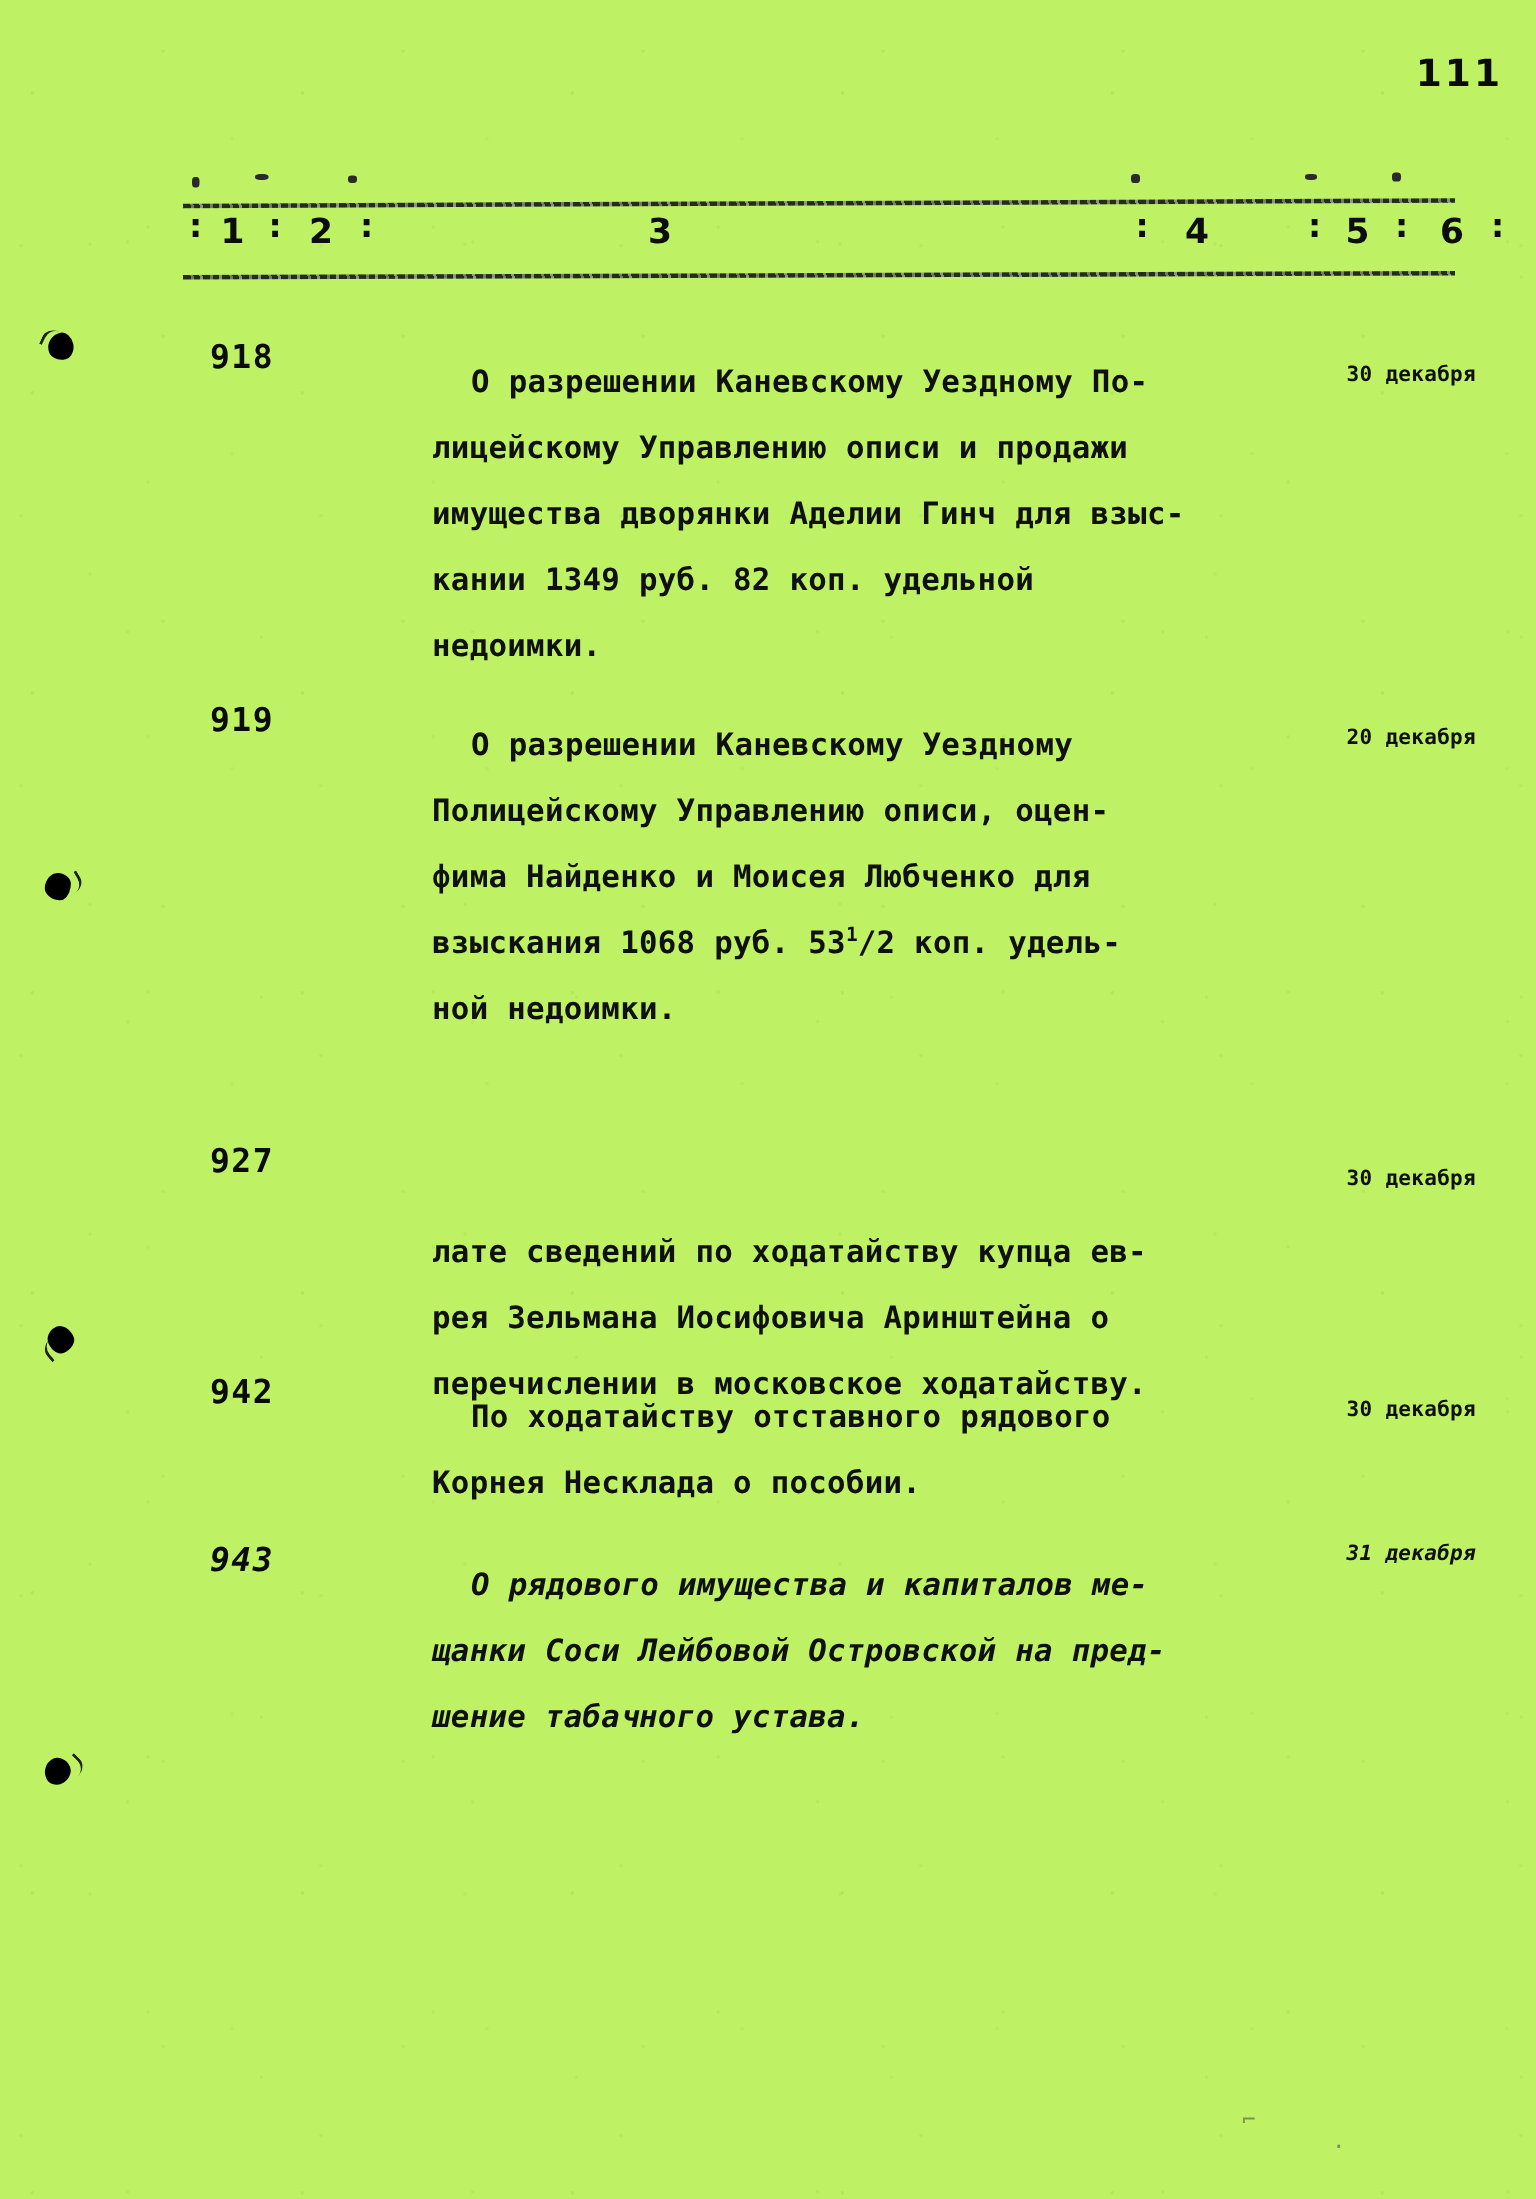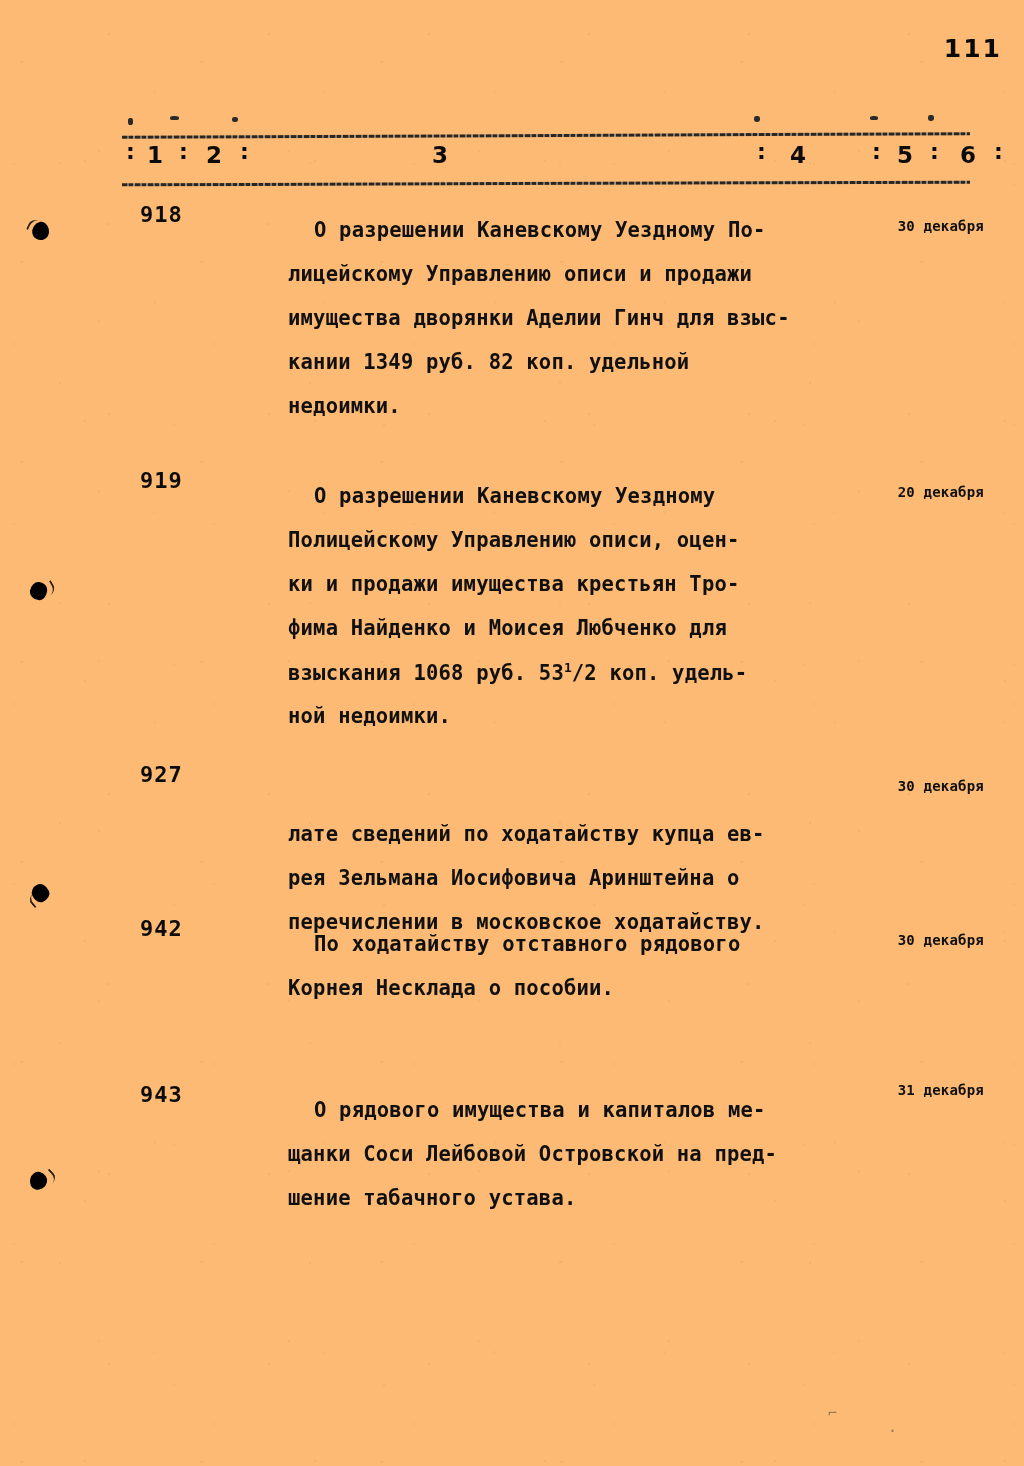--- a/index.html
+++ b/index.html
@@ -7,21 +7,21 @@
     padding: 0;
     background: #ffffff;
   }
   body {
     font-family: "DejaVu Sans Mono", monospace;
   }
   .page {
     position: relative;
     width: 1024px;
     height: 1466px;
-    background: #fdba74;
+    background: #bef264;
     overflow: hidden;
   }
   
   .grain {
     position: absolute;
     inset: 0;
     pointer-events: none;
     opacity: .5;
     background-image:
       radial-gradient(circle at 12% 31%, rgba(0,0,0,.10) 0 1px, transparent 1.4px),
@@ -258,36 +258,35 @@
   <div class="ink m3" style="left:28px; top:880px;">
     <div class="tail"></div>
       <div class="blob"></div>
   </div>
   <div class="ink m4" style="left:26px; top:1168px;">
     <div class="tail"></div>
       <div class="blob"></div>
   </div>
 
   <div class="entries" id="entries-root">
-      <div class="entry" style="top: 202px; height: 220px;">
+      <div class="entry" style="top: 226px; height: 220px;">
         <div class="entry-num">918</div>
         <div class="entry-body">
           <div class="line indent"><span class="txt">О разрешении Каневскому Уездному По-</span><span class="date d-inline">30 декабря</span></div>
           <div class="line"><span class="txt">лицейскому Управлению описи и продажи</span></div>
           <div class="line"><span class="txt">имущества дворянки Аделии Гинч для взыс-</span></div>
           <div class="line"><span class="txt">кании 1349 руб. 82 коп. удельной</span></div>
           <div class="line"><span class="txt">недоимки.</span></div>
         </div>
       </div>
       <div class="entry" style="top: 468px; height: 264px;">
         <div class="entry-num">919</div>
         <div class="entry-body">
           <div class="line indent"><span class="txt">О разрешении Каневскому Уездному</span><span class="date d-inline">20 декабря</span></div>
           <div class="line"><span class="txt">Полицейскому Управлению описи, оцен-</span></div>
-          <div class="line"><span class="txt">ки и продажи имущества крестьян Тро-</span></div>
           <div class="line"><span class="txt">фима Найденко и Моисея Любченко для</span></div>
           <div class="line"><span class="txt">взыскания 1068 руб. 53<sup class="frac">1</sup>/2 коп. удель-</span></div>
           <div class="line"><span class="txt">ной недоимки.</span></div>
         </div>
       </div>
       <div class="entry" style="top: 762px; height: 176px;">
         <div class="entry-num">927</div>
         <div class="entry-body">
           <div class="line indent"><span class="date d-inline">30 декабря</span></div>
           <div class="line"><span class="txt">лате сведений по ходатайству купца ев-</span></div>
@@ -295,21 +294,21 @@
           <div class="line"><span class="txt">перечислении в московское ходатайству.</span></div>
         </div>
       </div>
       <div class="entry" style="top: 916px; height: 88px;">
         <div class="entry-num">942</div>
         <div class="entry-body">
           <div class="line indent"><span class="txt">По ходатайству отставного рядового</span><span class="date d-gap">30 декабря</span></div>
           <div class="line"><span class="txt">Корнея Несклада о пособии.</span></div>
         </div>
       </div>
-      <div class="entry" style="top: 1082px; height: 176px;">
+      <div class="entry" style="top: 1028px; height: 176px; font-style: italic;">
         <div class="entry-num">943</div>
         <div class="entry-body">
           <div class="line indent"><span class="txt">О рядового имущества и капиталов ме-</span><span class="date d-raised">31 декабря</span></div>
           <div class="line"><span class="txt">щанки Соси Лейбовой Островской на пред-</span></div>
           <div class="line"><span class="txt">шение табачного устава.</span></div>
         </div>
       </div>
     </div>
 
   <div class="stray" style="left:828px; top:1404px;">⌐</div>

